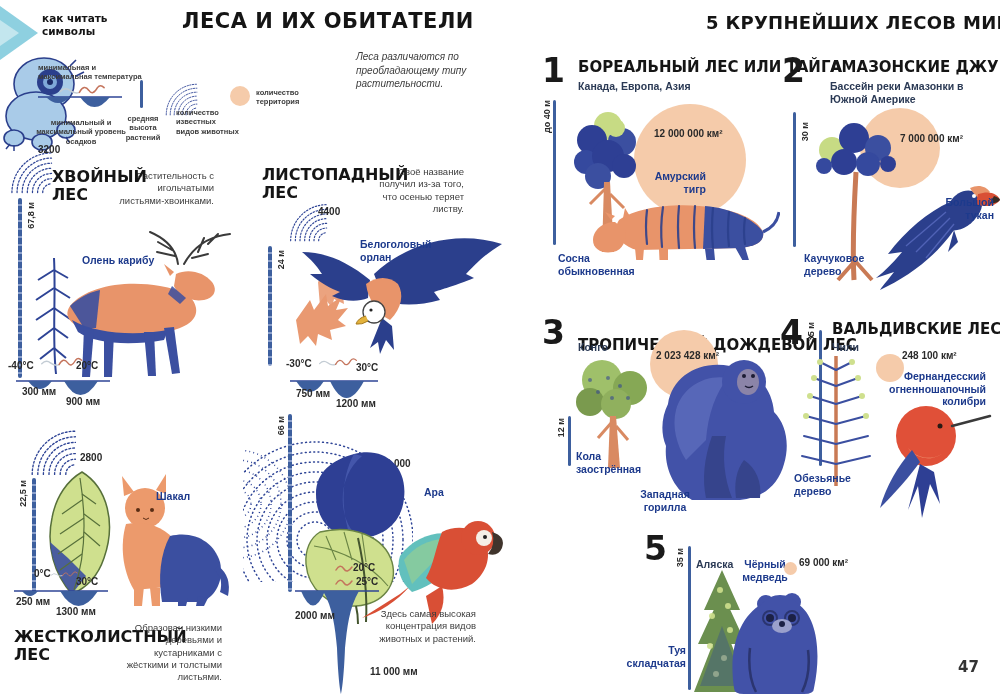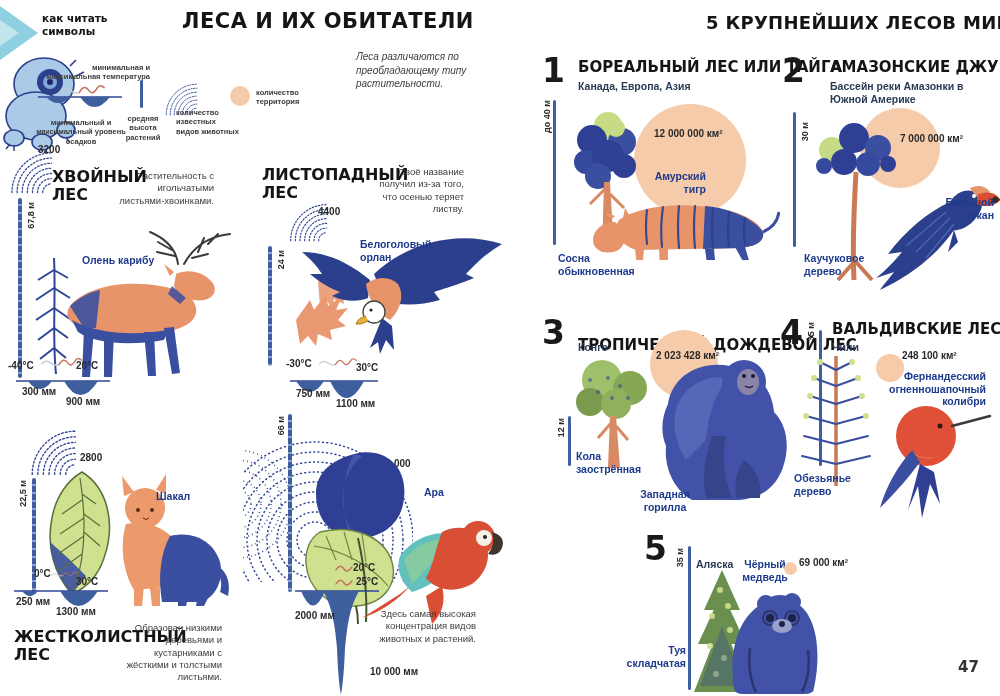--- a/index.html
+++ b/index.html
@@ -71,21 +71,21 @@
           <ellipse cx="42" cy="92" rx="10" ry="8" fill="#a9cbe8"></ellipse>
           <ellipse cx="66" cy="80" rx="9" ry="8" fill="#a9cbe8"></ellipse>
         </g>
         <circle cx="50" cy="32" r="13" fill="#2b3f8c"></circle>
         <circle cx="50" cy="32" r="7" fill="#7fa8d8"></circle>
         <circle cx="50" cy="32" r="3" fill="#1b2a66"></circle>
         <path d="M70,16 l6,-6 M76,26 l8,-4" stroke="#2b3f8c" stroke-width="1.6"></path>
         <path d="M10,94 l-4,5 M14,95 l0,6 M40,99 l-2,6 M46,99 l1,6 M66,87 l3,5" stroke="#2b3f8c" stroke-width="1.5"></path>
       </svg>
 
-      <div class="abs tiny" style="left:38px;top:63px;width:112px;text-align:right">минимальная и максимальная температура</div>
+      <div class="abs tiny" style="left:38px;top:63px;width:112px;text-align:left">минимальная и максимальная температура</div>
       <svg class="abs" style="left:58px;top:80px" width="58" height="19" viewBox="0 0 60 20">
           <use href="#sym-wave"></use>
         </svg>
 
       <svg class="abs" style="left:36px;top:94px" width="88" height="22" viewBox="0 0 88 22">
         <path d="M2,3 H86" stroke="#2e4496" stroke-width="1.5" fill="none"></path>
         <path d="M10,3 Q22,15 34,3 Z" fill="#3d5f9e"></path>
         <path d="M44,3 Q58,23 74,3 Z" fill="#3d5f9e"></path>
       </svg>
       <div class="abs tiny" style="left:36px;top:118px;width:90px;text-align:center">минимальный и максимальный уровень осадков</div>
@@ -188,21 +188,21 @@
           <use href="#sym-wave"></use>
         </svg>
       <div class="abs num" style="left:356px;top:362px">30°C</div>
 
       <svg class="abs" style="left:288px;top:378px" width="92" height="38" viewBox="0 0 92 38">
         <path d="M2,3 H90" stroke="#2e4496" stroke-width="1.5" fill="none"></path>
         <path d="M8,3 Q22,25 36,3 Z" fill="#3d5f9e"></path>
         <path d="M42,3 Q58,37 76,3 Z" fill="#3d5f9e"></path>
       </svg>
       <div class="abs num" style="left:296px;top:388px">750 мм</div>
-      <div class="abs num" style="left:336px;top:398px">1100 мм</div>
+      <div class="abs num" style="left:336px;top:398px">1200 мм</div>
     </div>
 
     <div class="g">
       <svg class="abs" style="left:26px;top:428px" width="54" height="48" viewBox="0 0 60 60">
           <use href="#sym-fan"></use>
         </svg>
       <div class="abs num" style="left:80px;top:452px">2800</div>
 
       <div class="abs vbar" style="left:32px;top:478px;height:116px"></div>
       <div class="abs vlabel" style="left:18px;top:480px">22,5 м</div>
@@ -299,21 +299,21 @@
           <use href="#sym-wave-s"></use>
         </svg>
       <div class="abs num" style="left:356px;top:576px">25°C</div>
 
       <svg class="abs" style="left:293px;top:588px" width="88" height="108" viewBox="0 0 88 108">
         <path d="M2,3 H86" stroke="#2e4496" stroke-width="1.5" fill="none"></path>
         <path d="M8,3 Q20,32 32,3 Z" fill="#3d5f9e"></path>
         <path d="M30,3 C40,20 42,40 44,60 C45,88 47,102 48,106 C49,102 51,88 52,60 C54,40 56,20 66,3 Z" fill="#3d5f9e"></path>
       </svg>
       <div class="abs num" style="left:295px;top:610px">2000 мм</div>
-      <div class="abs num" style="left:370px;top:666px">10 000 мм</div>
+      <div class="abs num" style="left:370px;top:666px">11 000 мм</div>
 
       <div class="abs desc" style="left:378px;top:608px;width:98px">Здесь самая высокая концентрация видов животных и растений.</div>
     </div>
   </div>
 
   <div class="g">
 
     <div class="abs hand title-right" style="left:706px;top:12px;width:270px">5 КРУПНЕЙШИХ ЛЕСОВ МИРА</div>
 
     <div class="g">

